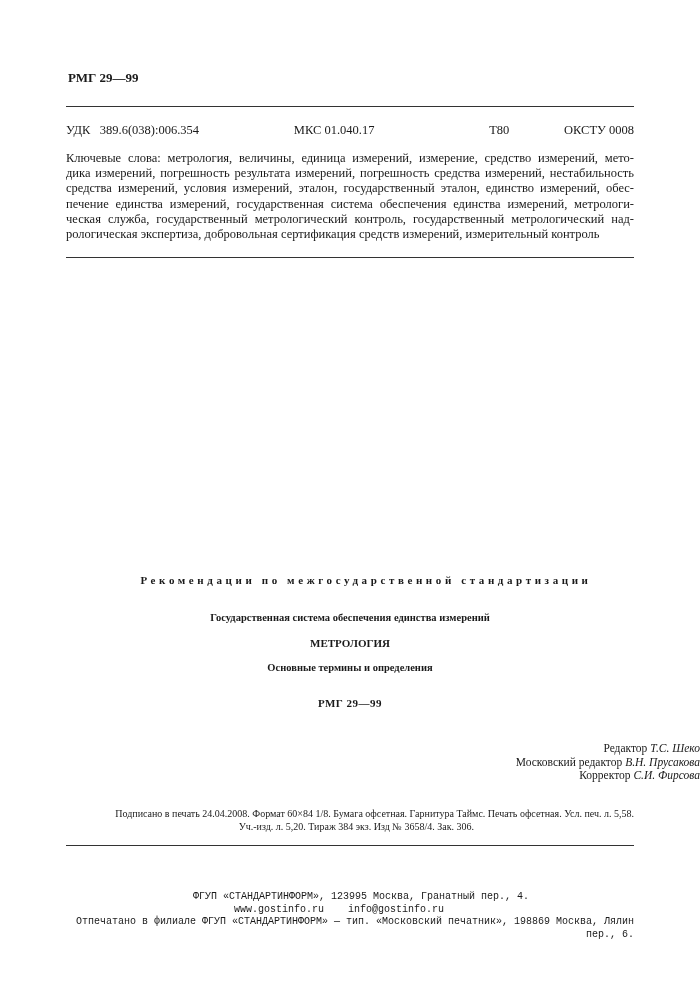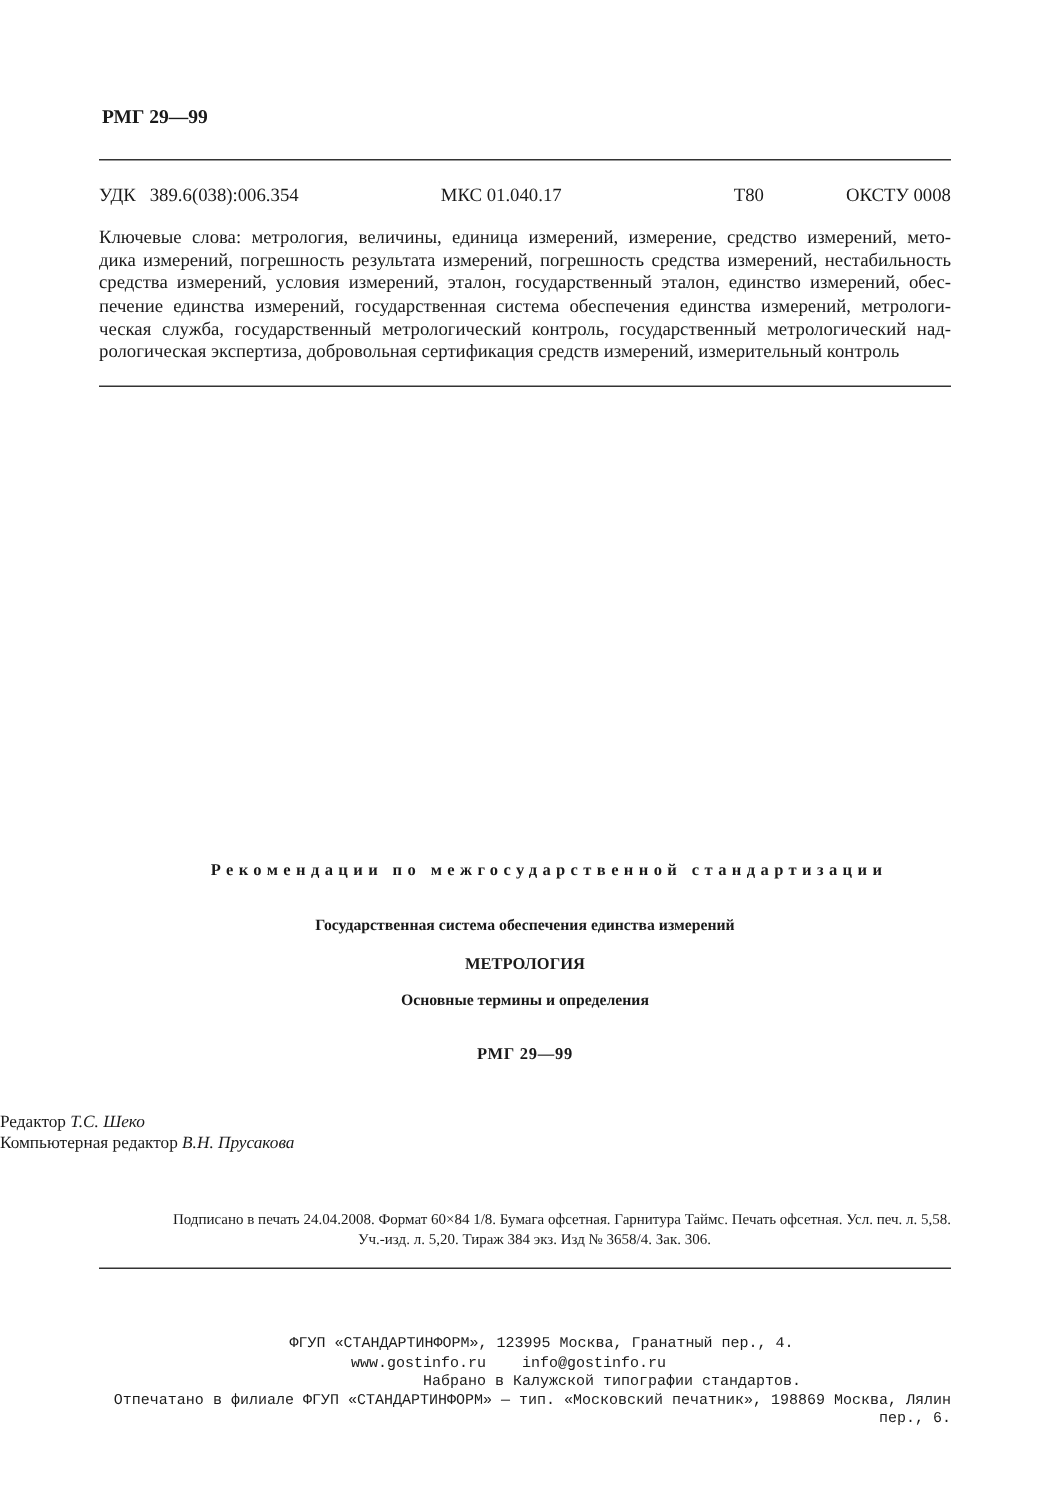--- a/index.html
+++ b/index.html
@@ -28,21 +28,21 @@
     .series-title {
       left: 16px; width: 700px; top: 574px; text-align: center; font-size: 11px; font-weight: bold;
       letter-spacing: 3.6px;
     }
     .center-line { left: 0; width: 700px; text-align: center; font-weight: bold; }
     .system-title { top: 612px; font-size: 10.5px; }
     .main-title { top: 637px; font-size: 11px; }
     .subtitle { top: 662px; font-size: 10.5px; }
     .designation { top: 697px; font-size: 11px; letter-spacing: 0.5px; }
     .staff {
-      left: 0; width: 700px; top: 742px; text-align: left; font-size: 11.5px; line-height: 13.5px;
+      left: 0; width: 700px; top: 742px; text-align: right; font-size: 11.5px; line-height: 13.5px;
     }
     .staff .name { font-style: italic; }
     .imprint {
       left: 66px; width: 568px; text-align: right; font-size: 10px; line-height: 12.5px;
     }
     .imprint1 { top: 808px; }
     .imprint2 { top: 891px; line-height: 12.5px; font-family: Liberation Mono, monospace; }
     .imprint-line { display: block; }
     .imprint2 .c1 { padding-right: 105px; }
     .imprint2 .c2 { padding-right: 190px; }
@@ -75,28 +75,28 @@
 <div class="rule" style="top:257px;"></div>
 
 <div class="abs series-title">Рекомендации по межгосударственной стандартизации</div>
 <div class="abs center-line system-title">Государственная система обеспечения единства измерений</div>
 <div class="abs center-line main-title">МЕТРОЛОГИЯ</div>
 <div class="abs center-line subtitle">Основные термины и определения</div>
 <div class="abs center-line designation">РМГ 29—99</div>
 
 <div class="abs staff">
   <div><span>Редактор </span><span class="name">Т.С. Шеко</span></div>
-  <div><span>Компьютерная редактор </span><span class="name">В.Н. Прусакова</span></div>
+  <div><span>Московский редактор </span><span class="name">В.Н. Прусакова</span></div>
+  <div><span>Корректор </span><span class="name">С.И. Фирсова</span></div>
 </div>
 
 <div class="abs imprint imprint1">
   <span class="imprint-line">Подписано в печать 24.04.2008.  Формат 60×84 1/8.  Бумага офсетная.  Гарнитура Таймс. Печать офсетная.  Усл. печ. л. 5,58.</span>
   <span class="imprint-line" style="padding-right:160px;">Уч.-изд. л. 5,20. Тираж  384 экз. Изд № 3658/4. Зак. 306.</span>
 </div>
 
 <div class="rule thick" style="top:845px;"></div>
 
 <div class="abs imprint imprint2">
   <span class="imprint-line c1">ФГУП  «СТАНДАРТИНФОРМ»,  123995  Москва,  Гранатный  пер.,  4.</span>
   <span class="imprint-line c2"><span class="web">www.gostinfo.ru</span><span>info@gostinfo.ru</span></span>
-  <span class="imprint-line c3">Набрано  в  Калужской  типографии  стандартов.</span>
   <span class="imprint-line">Отпечатано  в  филиале  ФГУП  «СТАНДАРТИНФОРМ»  —  тип.  «Московский  печатник»,  198869  Москва,  Лялин  пер.,  6.</span>
 </div>
 
 </body></html>

